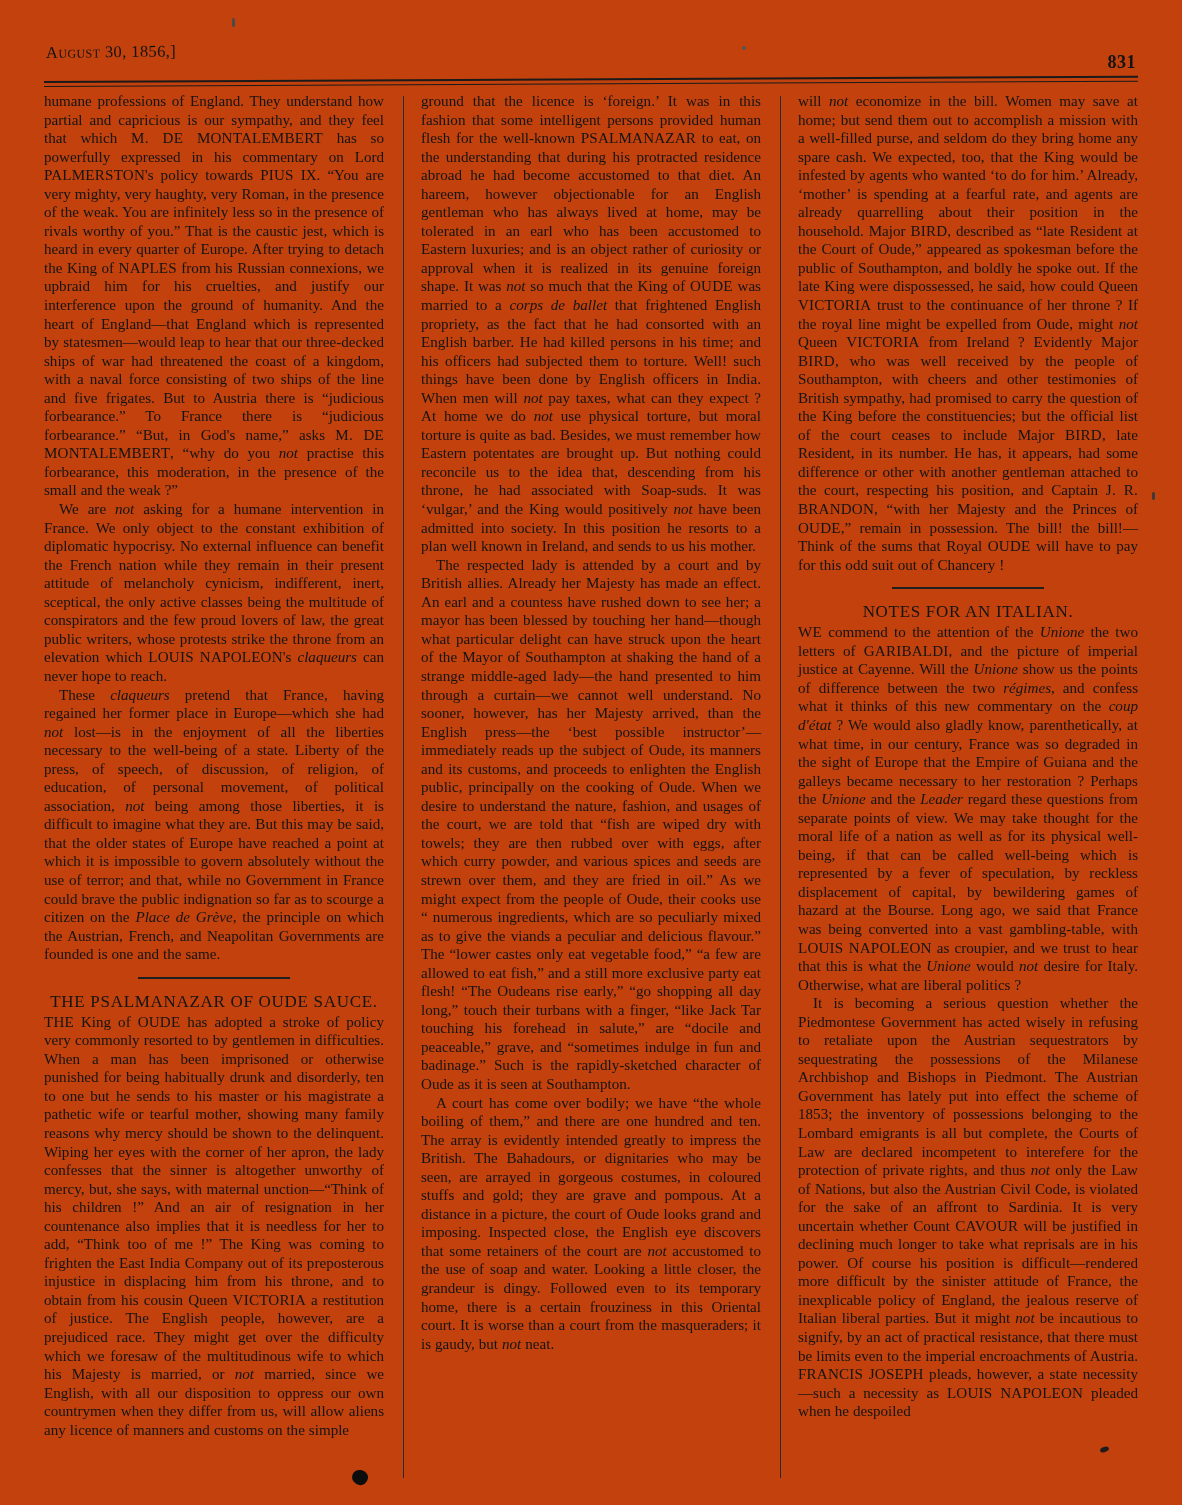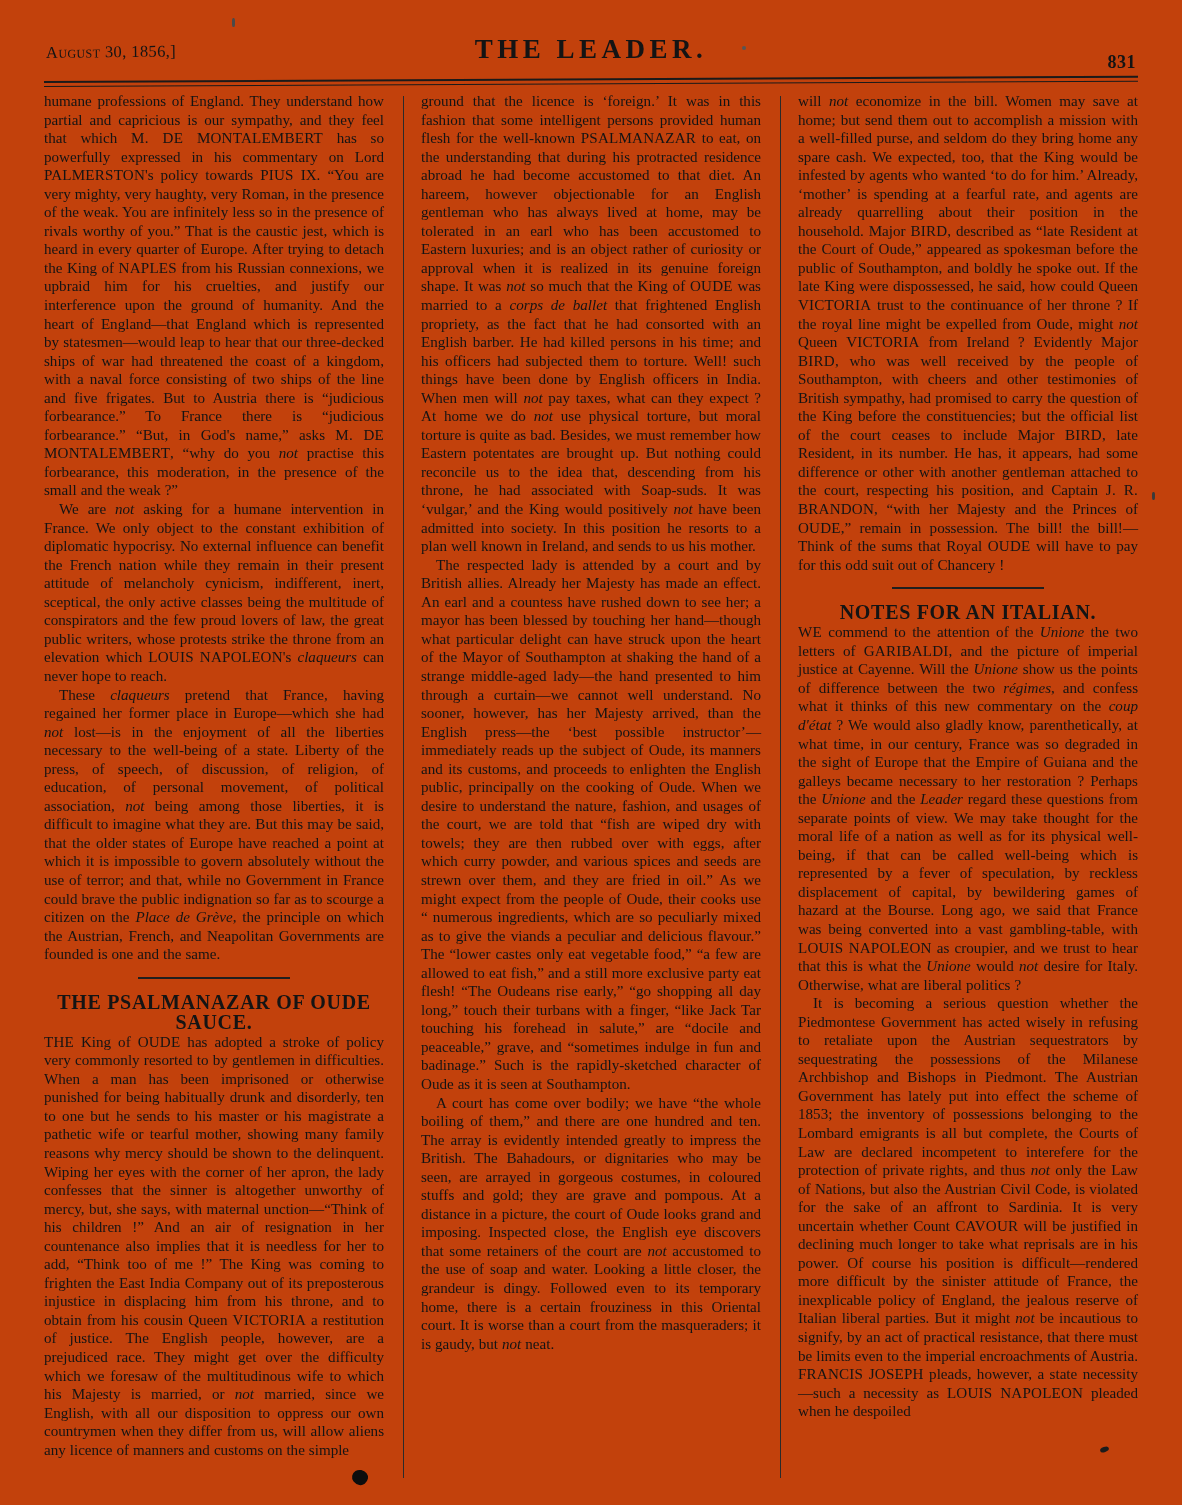--- a/index.html
+++ b/index.html
@@ -133,22 +133,22 @@
 
   .sec-rule {
     width: 152px;
     height: 2px;
     background: #1f1f1f;
     margin: 13px auto 13px auto;
   }
 
   h2.sec-head {
     margin: 0 0 1px 0;
-    font-size: 20px;
-    font-weight: bold;
+    font-size: 17px;
+    font-weight: normal;
     letter-spacing: 0.7px;
     text-align: center;
     line-height: 20px;
   }
 
   
   .blot {
     position: absolute;
     left: 352px;
     top: 1470px;
@@ -196,21 +196,20 @@
     border-radius: 50%;
   }
 </style>
 </head>
 <body>
 
 <div class="page">
 
   <div class="masthead">
     <div class="issue-date">August 30, 1856,]</div>
-    <div class="paper-title">THE LEADER.</div>
     <div class="folio">831</div>
   </div>
   <div class="rule-double">
     <div class="r1"></div>
       <div class="r2"></div>
   </div>
 
   <div class="columns">
     <div class="col" id="col-0">
         <p>humane professions of England. They understand how partial and capricious is our sympathy, and they feel that which <span class="sc">M. DE</span> <span class="sc">MONTALEMBERT</span> has so powerfully expressed in his commentary on Lord <span class="sc">PALMERSTON</span>'s policy towards <span class="sc">PIUS</span> IX. “You are very mighty, very haughty, very Roman, in the presence of the weak. You are infinitely less so in the presence of rivals worthy of you.” That is the caustic jest, which is heard in every quarter of Europe. After trying to detach the King of <span class="sc">NAPLES</span> from his Russian connexions, we upbraid him for his cruelties, and justify our interference upon the ground of humanity. And the heart of England—that England which is represented by statesmen—would leap to hear that our three-decked ships of war had threatened the coast of a kingdom, with a naval force consisting of two ships of the line and five frigates. But to Austria there is “judicious forbearance.” To France there is “judicious forbearance.” “But, in God's name,” asks <span class="sc">M. DE</span> <span class="sc">MONTALEMBERT</span>, “why do you <span class="it">not</span> practise this forbearance, this moderation, in the presence of the small and the weak ?”</p>

